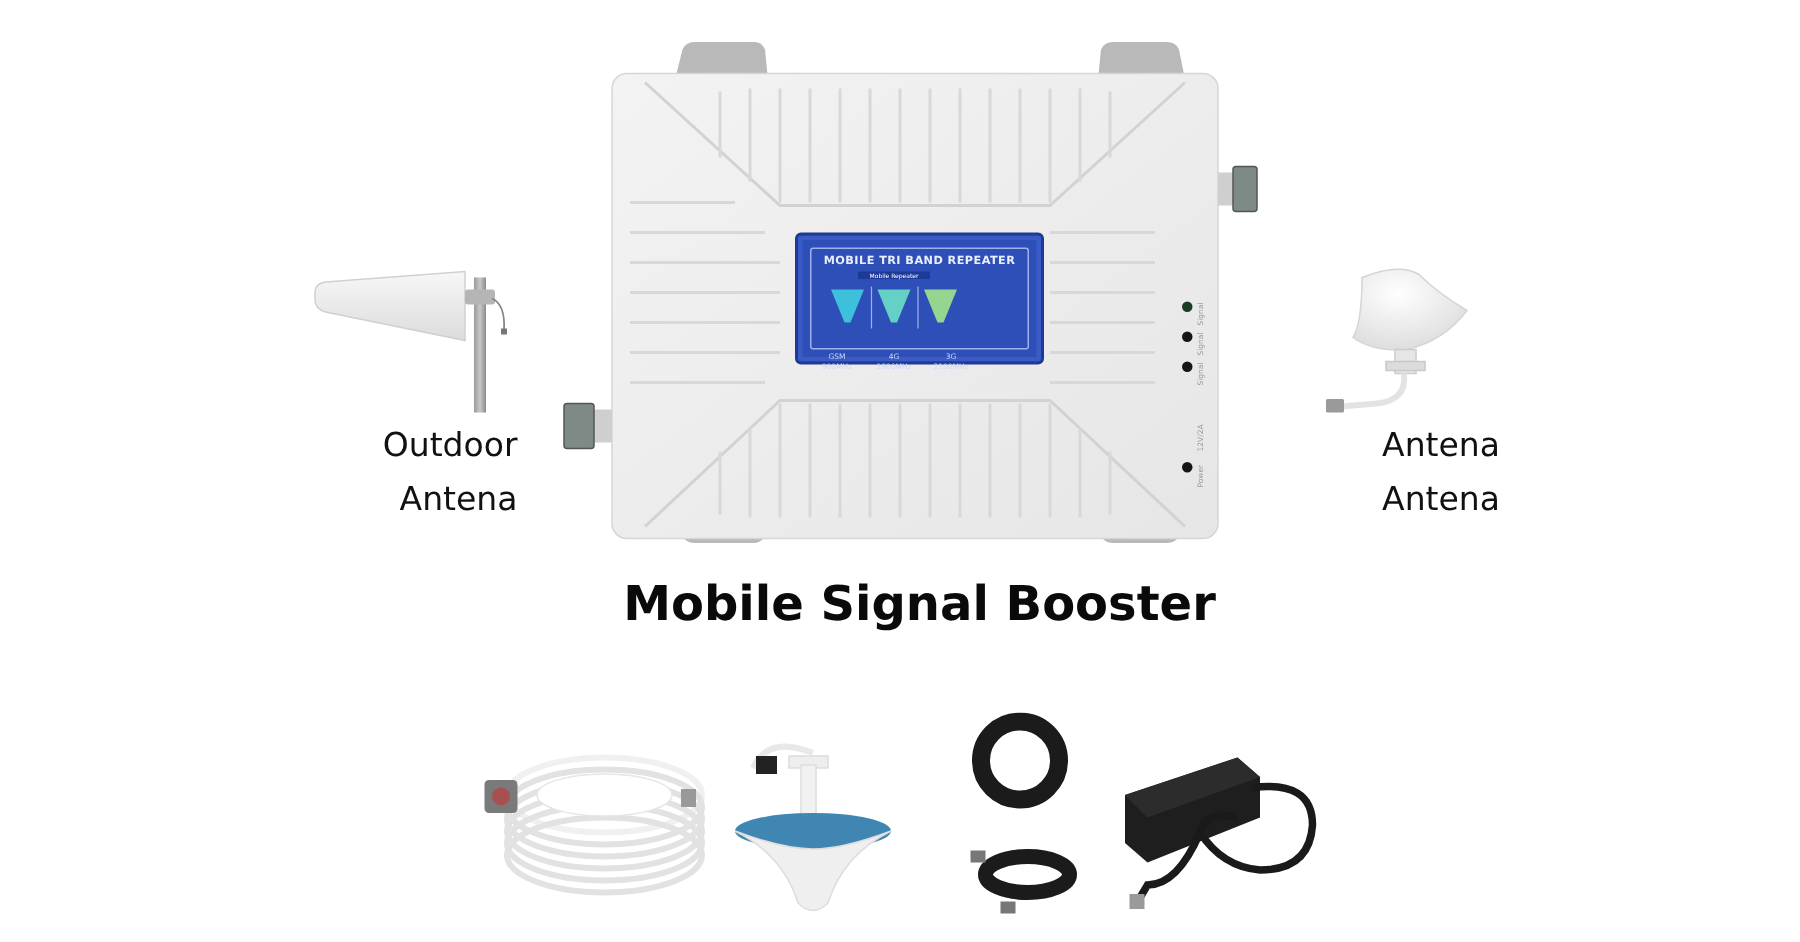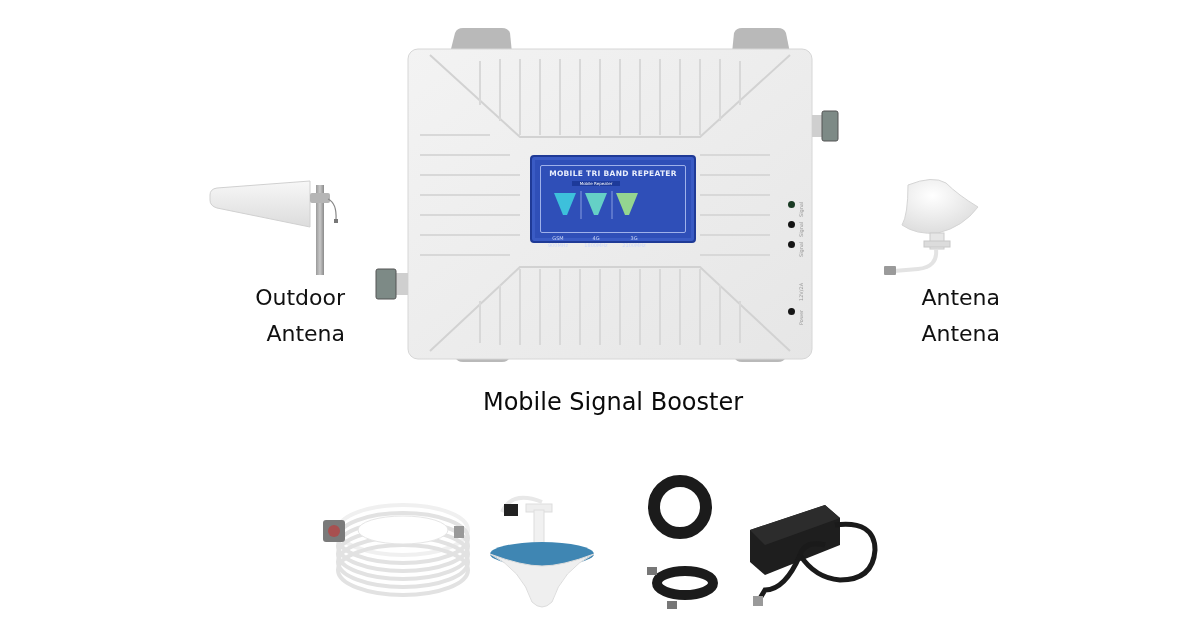--- a/index.html
+++ b/index.html
@@ -1,19 +1,19 @@
 <!DOCTYPE html>
 <html><head>
 <meta charset="utf-8">
 <style>
   html,body{margin:0;padding:0;background:#ffffff;}
   body{width:1200px;height:628px;position:relative;overflow:hidden;font-family:"DejaVu Sans","Liberation Sans",sans-serif;color:#111;}
   .abs{position:absolute;}
   .label{font-size:22px;line-height:36px;text-align:right;color:#111;font-weight:400;}
-  .title{font-weight:400;font-size:24px;line-height:40px;text-align:center;color:#0a0a0a;}
+  .title{font-weight:700;font-size:32px;line-height:40px;text-align:center;color:#0a0a0a;}
   .panel{background:#2f4fb8;border:2px solid #1f3a96;border-radius:4px;box-shadow:inset 0 0 0 3px #3a5bc4;}
   .panel-inner{position:absolute;left:8px;top:8px;right:8px;bottom:8px;border:1px solid #9fb1ea;border-radius:2px;}
   .panel-title{position:absolute;left:0;right:0;top:12px;text-align:center;color:#e8eefc;font-size:7.5px;font-weight:700;letter-spacing:.3px;}
   .band{position:absolute;top:78px;width:40px;text-align:center;color:#cdd8f7;font-size:5px;line-height:7px;}
   .led{position:absolute;width:7px;height:7px;border-radius:50%;background:#151515;}
   .ledlbl{position:absolute;font-size:5px;color:#999;transform:rotate(-90deg);transform-origin:left top;white-space:nowrap;}
 </style>
 </head>
 <body>
 

